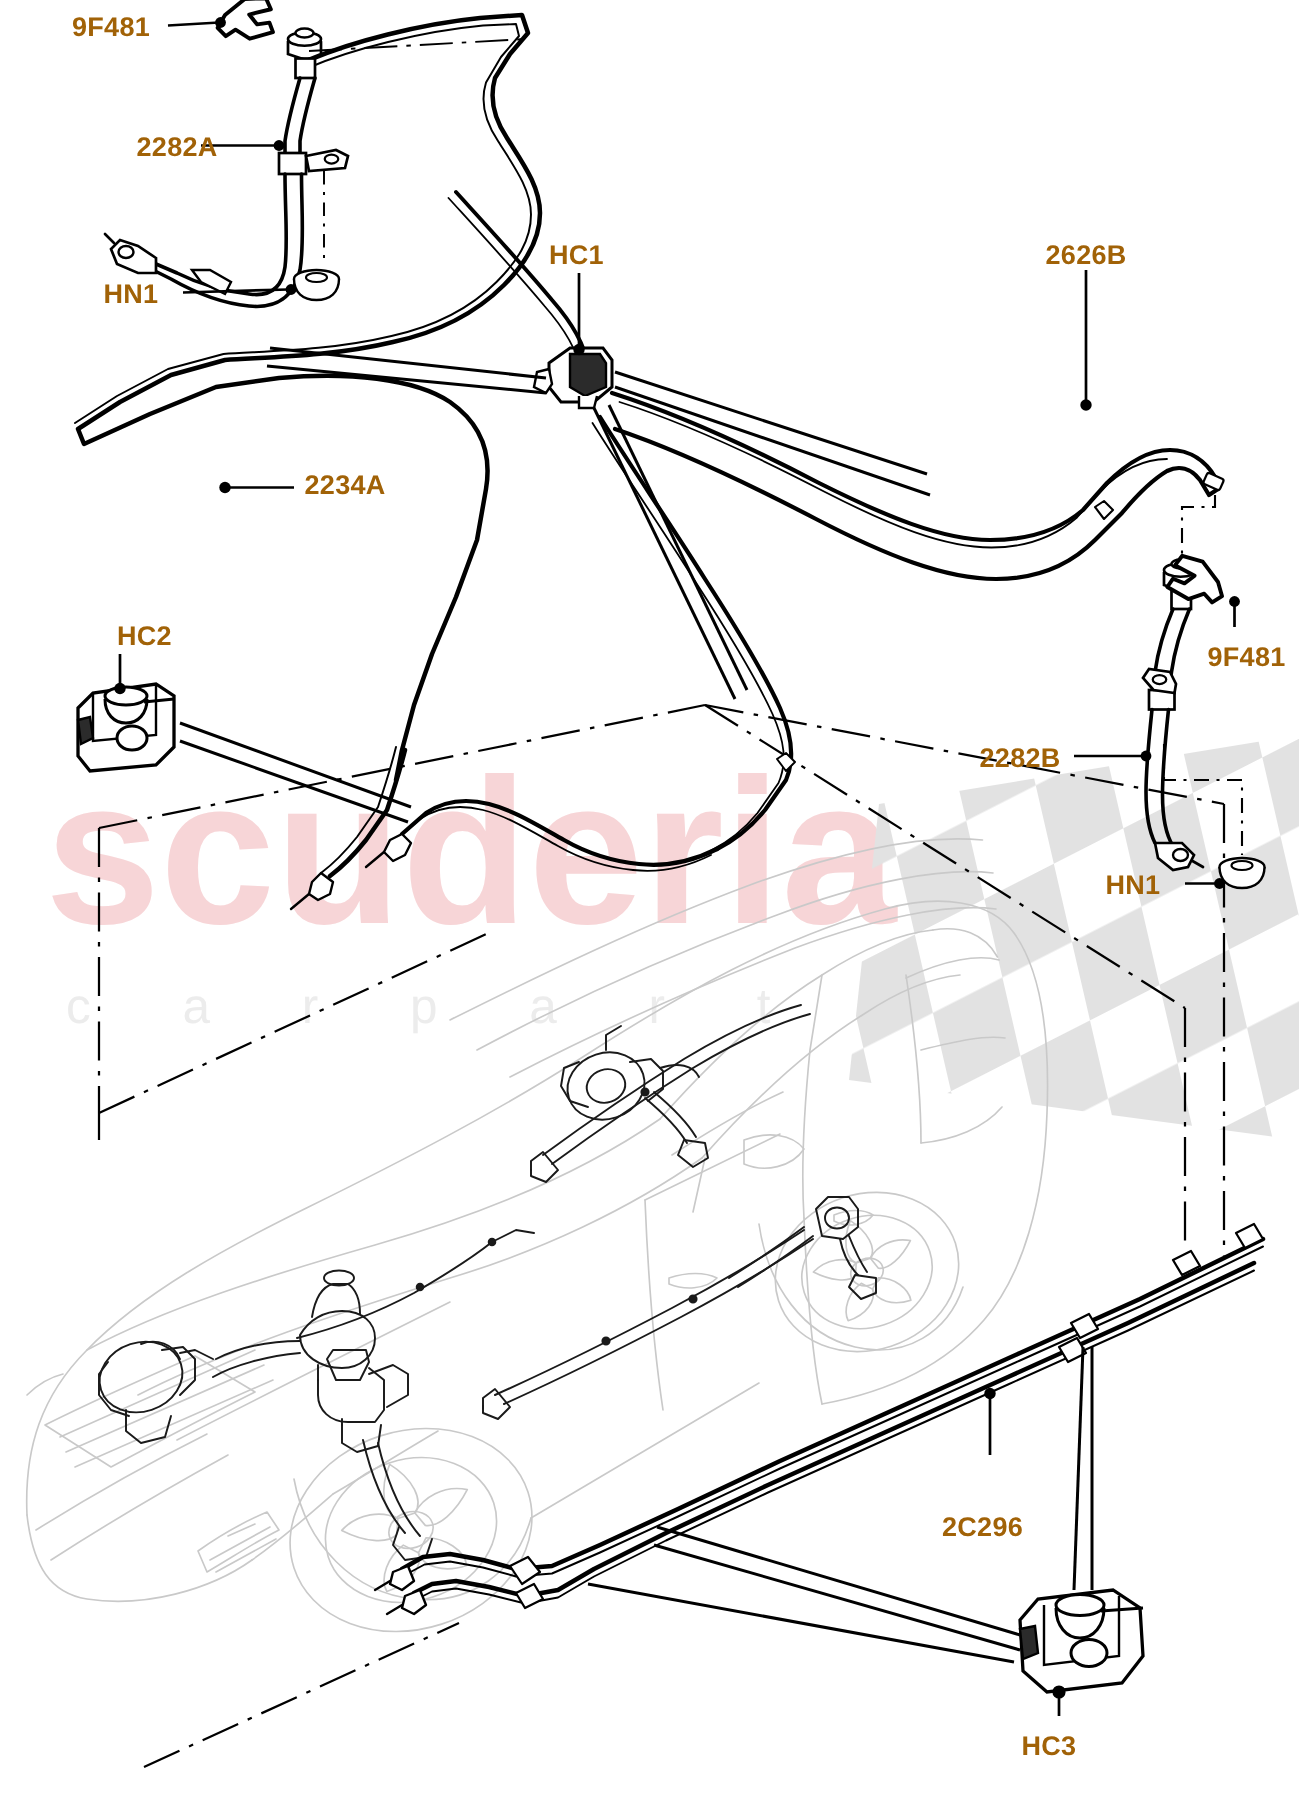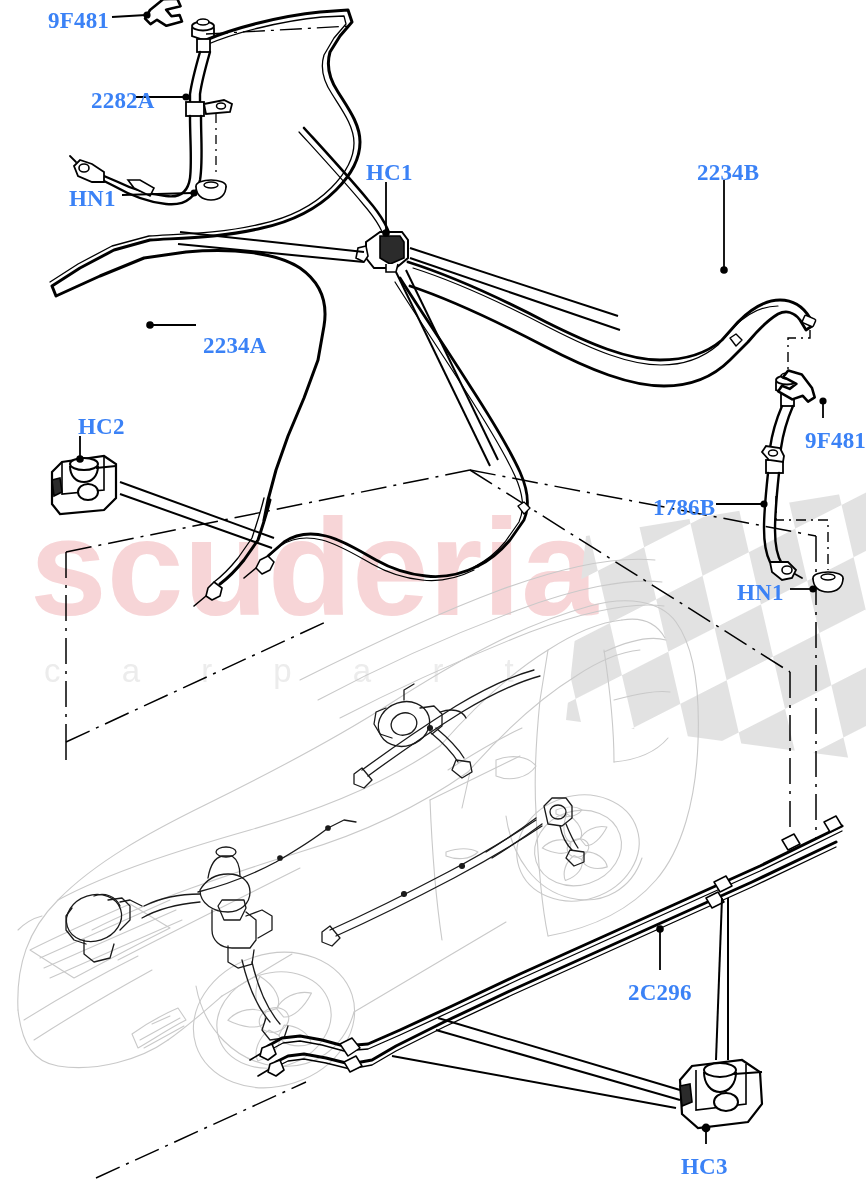--- a/index.html
+++ b/index.html
@@ -1,19 +1,19 @@
 <!DOCTYPE html>
 <html><head>
 <meta charset="utf-8">
 <style>
   html,body{margin:0;padding:0;background:#ffffff;}
   body{font-family:"Liberation Sans",sans-serif;}
   #page{position:relative;width:866px;height:1200px;background:#fff;overflow:hidden;}
   #page svg{position:absolute;left:0;top:0;}
-  .lbl{position:absolute;color:#3b82f6;font-size:23px;font-weight:700;font-family:Liberation Serif, serif;letter-spacing:.2px;white-space:nowrap;}
+  .lbl{position:absolute;color:#a16207;font-size:18px;font-weight:700;font-family:Liberation Sans, sans-serif;letter-spacing:.2px;white-space:nowrap;}
 </style>
 </head>
 <body>
 
 <div id="page">
 
 <svg width="866" height="1200" viewBox="0 0 866 1200">
   <defs>
 
     <pattern id="checker" width="104" height="104" patternUnits="userSpaceOnUse" patternTransform="rotate(-27) skewX(-14)">
@@ -484,22 +484,22 @@
   <g fill="none" stroke="#000" stroke-width="1.5" stroke-dasharray="26 7 3 7">
     <path d="M66,742 L66,760"></path>
   </g>
 
 </svg>
 
 <div class="lbl" style="left:48px;  top:8px;">9F481</div>
 <div class="lbl" style="left:91px;  top:88px;">2282A</div>
 <div class="lbl" style="left:69px;  top:186px;">HN1</div>
 <div class="lbl" style="left:366px; top:160px;text-align:center;">HC1</div>
-<div class="lbl" style="left:697px; top:160px;">2234B</div>
-<div class="lbl" style="left:203px; top:333px;">2234A</div>
+<div class="lbl" style="left:697px; top:160px;">2626B</div>
+<div class="lbl" style="left:203px; top:313px;">2234A</div>
 <div class="lbl" style="left:78px;  top:414px;">HC2</div>
 <div class="lbl" style="left:805px; top:428px;">9F481</div>
-<div class="lbl" style="left:653px; top:495px;">1786B</div>
+<div class="lbl" style="left:653px; top:495px;">2282B</div>
 <div class="lbl" style="left:737px; top:580px;">HN1</div>
-<div class="lbl" style="left:628px; top:980px;">2C296</div>
+<div class="lbl" style="left:628px; top:1008px;">2C296</div>
 <div class="lbl" style="left:681px; top:1154px;">HC3</div>
 
 </div>
 
 </body></html>

